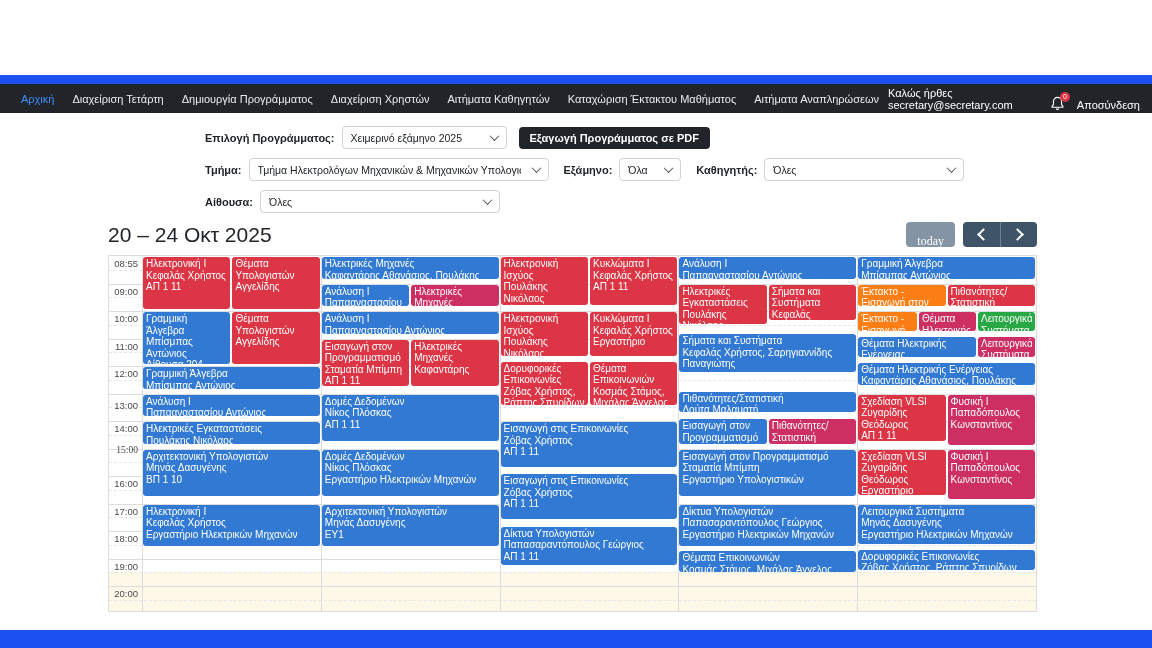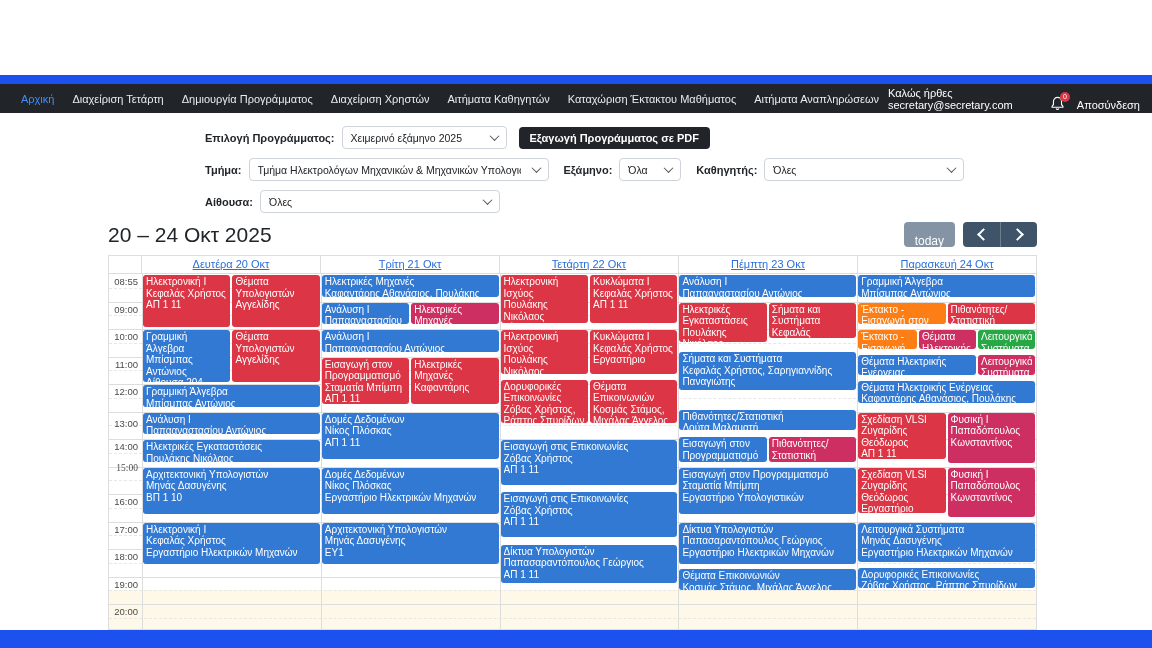--- a/index.html
+++ b/index.html
@@ -36,21 +36,21 @@
   .w-program{width:165px}.w-dept{width:300px}.w-sem{width:62px}.w-prof{width:200px}.w-room{width:240px}
   .btn-dark{background:#212529;color:#fff;border:none;border-radius:4px;font-size:11px;font-weight:bold;
     padding:5px 11px;margin-left:12px;cursor:pointer;font-family:inherit;}
 
   
   .cal-wrap{margin:2px 115px 0 108px;}
   .cal-top{display:flex;align-items:center;justify-content:space-between;margin:8px 0 8px;}
   .cal-title{font-size:21px;font-weight:400;margin:0;color:#212529;}
   .cal-nav{display:flex;align-items:center;}
   .btn-today{background:#8494a4;color:#fff;border:none;border-radius:4px;height:25px;padding:12px 11px;
-    font-size:12px;margin-right:8px;cursor:pointer;font-family:Liberation Sans, sans-serif;}
+    font-size:12px;margin-right:8px;cursor:pointer;font-family:Liberation Serif, serif;}
   .nav-btns{display:flex;}
   .btn-chev{background:#3f5469;border:none;width:37px;height:25px;cursor:pointer;position:relative;}
   .btn-chev.left{border-radius:4px 0 0 4px;}
   .btn-chev.right{border-radius:0 4px 4px 0;border-left:1px solid rgba(255,255,255,0.25);}
   .arr{display:inline-block;width:7px;height:7px;border-left:2px solid #fff;border-bottom:2px solid #fff;}
   .arr.l{transform:rotate(45deg);margin-left:3px;}
   .arr.r{transform:rotate(-135deg);margin-right:3px;}
 
   
   .cal-header{display:flex;border:1px solid #ddd;border-bottom:none;box-sizing:border-box;}
@@ -136,28 +136,20 @@
   <div class="cal-top">
     <h2 class="cal-title">20 – 24 Οκτ 2025</h2>
     <div class="cal-nav">
       <button class="btn-today">today</button>
       <div class="nav-btns">
         <button class="btn-chev left"><span class="arr l"></span></button>
         <button class="btn-chev right"><span class="arr r"></span></button>
       </div>
     </div>
   </div>
-  <div class="cal-header">
-    <div class="gutter-head"></div>
-  <div class="day-head"><a>Δευτέρα 20 Οκτ</a></div>
-      <div class="day-head"><a>Τρίτη 21 Οκτ</a></div>
-      <div class="day-head"><a>Τετάρτη 22 Οκτ</a></div>
-      <div class="day-head"><a>Πέμπτη 23 Οκτ</a></div>
-      <div class="day-head"><a>Παρασκευή 24 Οκτ</a></div>
-    </div>
   <div class="cal-body" style="height: 355px;">
       <div class="cream" style="top: 316.25px; height: 38.75px;"></div>
       <div class="slot-line minor" style="top: 13.75px;"></div>
       <div class="slot-line" style="top: 27.5px;"></div>
       <div class="slot-line minor" style="top: 41.25px;"></div>
       <div class="slot-line" style="top: 55px;"></div>
       <div class="slot-line minor" style="top: 68.75px;"></div>
       <div class="slot-line" style="top: 82.5px;"></div>
       <div class="slot-line minor" style="top: 96.25px;"></div>
       <div class="slot-line" style="top: 110px;"></div>

